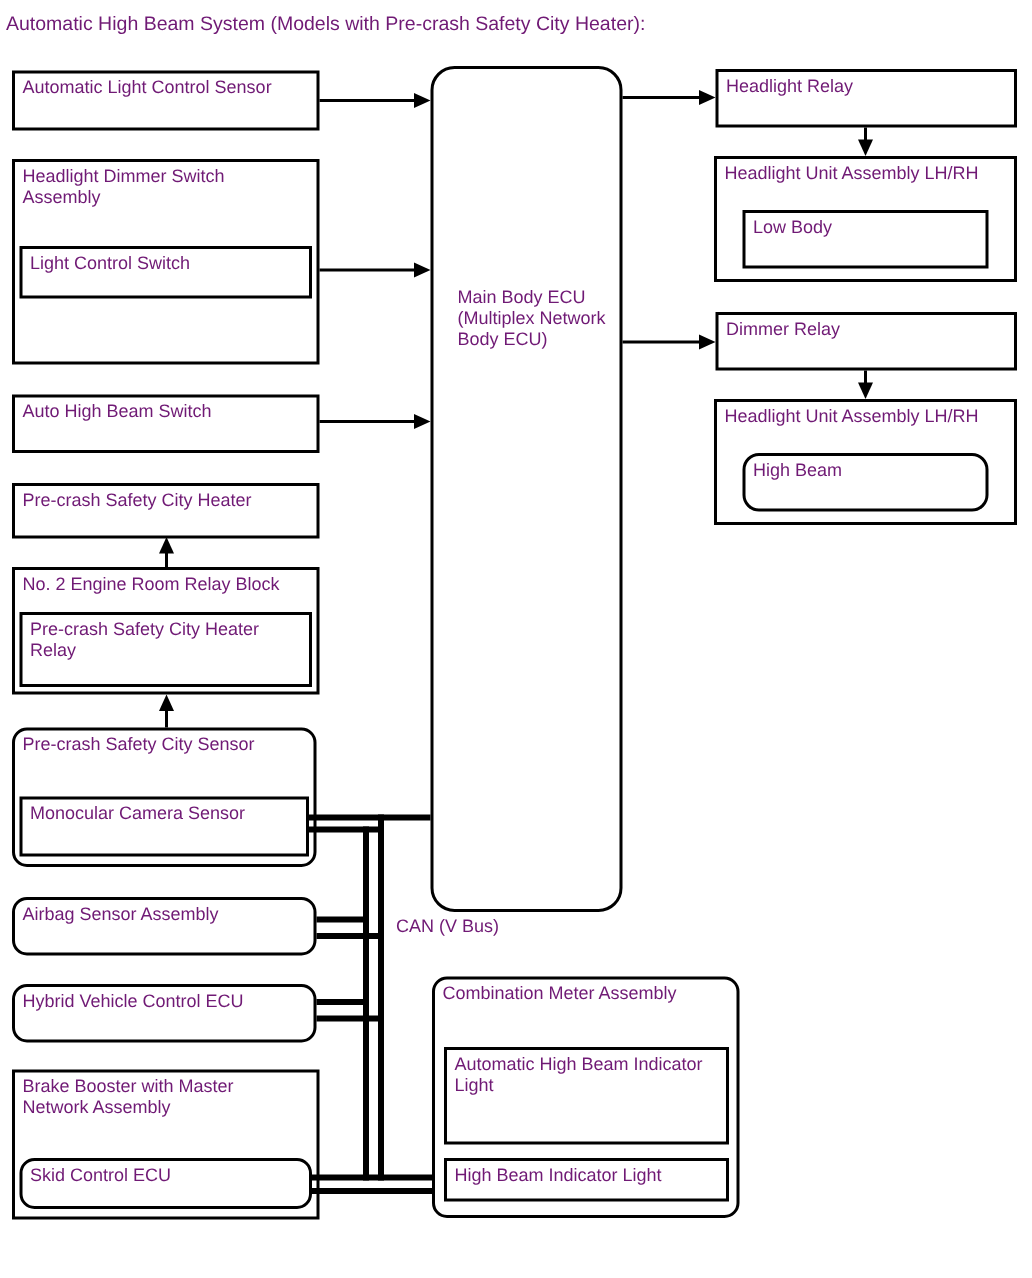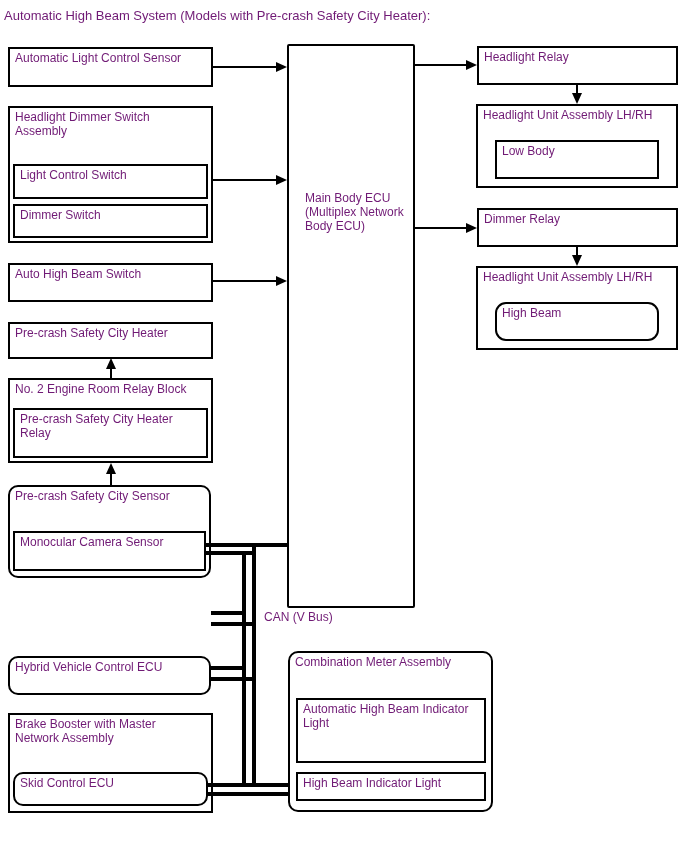--- a/index.html
+++ b/index.html
@@ -1,20 +1,20 @@
 <!DOCTYPE html>
 <html><head>
 <meta charset="utf-8">
 <style>
   html,body{margin:0;padding:0;background:#fff;}
   #page{position:relative;width:688px;height:852px;background:#ffffff;
         font-family:"Liberation Sans", sans-serif;color:#701a75;overflow:hidden;}
   .box{position:absolute;border:2px solid #000;background:#fff;box-sizing:border-box;}
   .rbox{border-radius:10px;}
-  .rbox-lg{border-radius:2px;}
+  .rbox-lg{border-radius:16px;}
   .lbl{position:absolute;top:1px;left:3px;font-size:12px;line-height:14px;
        padding:1px 2px;white-space:normal;}
   .hline{position:absolute;height:2px;background:#000;}
   .vline{position:absolute;width:2px;background:#000;}
   .ah-right{position:absolute;width:0;height:0;border-top:5px solid transparent;
             border-bottom:5px solid transparent;border-left:11px solid #000;}
   .ah-up{position:absolute;width:0;height:0;border-left:5px solid transparent;
          border-right:5px solid transparent;border-bottom:11px solid #000;}
   .ah-down{position:absolute;width:0;height:0;border-left:5px solid transparent;
            border-right:5px solid transparent;border-top:11px solid #000;}
@@ -31,23 +31,20 @@
 
   <div class="box" style="left:8px;top:47px;width:205px;height:40px;">
     <span class="lbl">Automatic Light Control Sensor</span>
   </div>
 
   <div class="box" style="left:8px;top:106px;width:205px;height:137px;">
     <span class="lbl" style="width:160px;">Headlight Dimmer Switch Assembly</span>
     <div class="box" style="left:3px;top:56px;width:195px;height:35px;">
       <span class="lbl">Light Control Switch</span>
     </div>
-    <div class="box" style="left:3px;top:96px;width:195px;height:34px;">
-      <span class="lbl">Dimmer Switch</span>
-    </div>
   </div>
 
   <div class="box" style="left:8px;top:263px;width:205px;height:39px;">
     <span class="lbl">Auto High Beam Switch</span>
   </div>
 
   <div class="box" style="left:8px;top:322px;width:205px;height:37px;">
     <span class="lbl">Pre-crash Safety City Heater</span>
   </div>
 
@@ -58,20 +55,23 @@
     </div>
   </div>
 
   <div class="box rbox" style="left:8px;top:485px;width:203px;height:93px;">
     <span class="lbl">Pre-crash Safety City Sensor</span>
     <div class="box" style="left:3px;top:44px;width:193px;height:40px;">
       <span class="lbl">Monocular Camera Sensor</span>
     </div>
   </div>
 
+  <div class="box rbox" style="left:8px;top:598px;width:203px;height:39px;">
+    <span class="lbl">Airbag Sensor Assembly</span>
+  </div>
 
   <div class="box rbox" style="left:8px;top:656px;width:203px;height:39px;padding-left:28px;">
     <span class="lbl">Hybrid Vehicle Control ECU</span>
   </div>
 
   <div class="box" style="left:8px;top:713px;width:205px;height:100px;">
     <span class="lbl" style="width:165px;">Brake Booster with Master Network Assembly</span>
     <div class="box rbox" style="left:3px;top:57px;width:195px;height:34px;">
       <span class="lbl">Skid Control ECU</span>
     </div>

